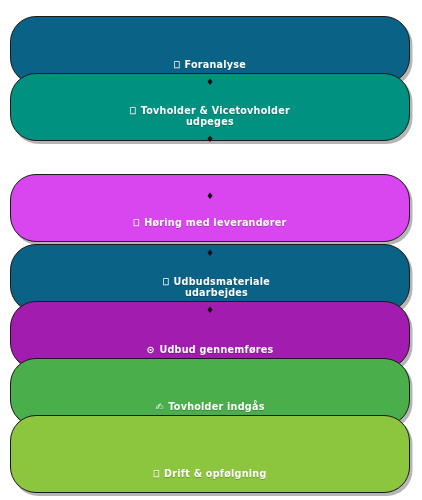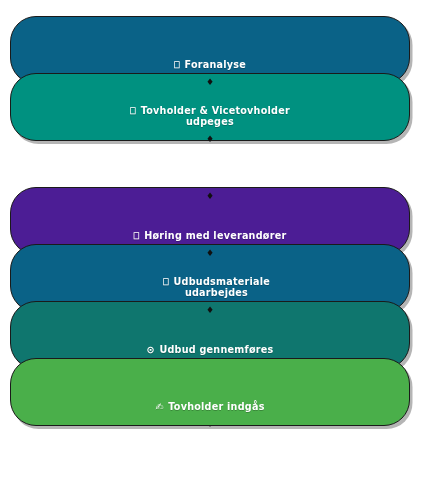--- a/index.html
+++ b/index.html
@@ -77,32 +77,35 @@
 
 <div id="flow-diagram">
   <div class="stage-list">
       <div class="stage" style="top: 8px; height: 68px; background: rgb(10, 98, 135); border-color: rgb(26, 26, 26); z-index: 1;">
         <div class="stage-label" style="color: rgb(255, 255, 255); margin-top: 45px;"><span class="stage-icon">⎕</span> <span>Foranalyse</span></div>
       </div>
       <div class="stage" style="top: 65px; height: 68px; background: rgb(0, 145, 128); border-color: rgb(26, 26, 26); z-index: 2;">
         <div class="stage-label" style="color: rgb(255, 255, 255);"><span class="stage-icon">⎕</span> <span>Tovholder &amp; Vicetovholder
 udpeges</span></div>
       </div>
-      <div class="stage" style="top: 179px; height: 68px; background: #4c1d95; border-color: rgb(26, 26, 26); z-index: 4;">
+      <div class="stage" style="top: 166px; height: 68px; background: #d946ef; border-color: rgb(26, 26, 26); z-index: 4;">
         <div class="stage-label" style="color: rgb(255, 255, 255);"><span class="stage-icon">⎕</span> <span>Høring med leverandører</span></div>
       </div>
       <div class="stage" style="top: 236px; height: 68px; background: rgb(10, 98, 135); border-color: rgb(26, 26, 26); z-index: 5; padding-left: 13px;">
         <div class="stage-label" style="color: rgb(255, 255, 255);"><span class="stage-icon">⎕</span> <span>Udbudsmateriale
 udarbejdes</span></div>
       </div>
-      <div class="stage" style="top: 293px; height: 68px; background: #0f766e; border-color: rgb(26, 26, 26); z-index: 6;">
+      <div class="stage" style="top: 293px; height: 68px; background: #a21caf; border-color: rgb(26, 26, 26); z-index: 6;">
         <div class="stage-label" style="color: rgb(255, 255, 255);"><span class="stage-icon">⊙</span> <span>Udbud gennemføres</span></div>
       </div>
       <div class="stage" style="top: 350px; height: 68px; background: rgb(74, 175, 74); border-color: rgb(26, 26, 26); z-index: 7;">
         <div class="stage-label" style="color: rgb(255, 255, 255);"><span class="stage-icon">✍</span> <span>Tovholder indgås</span></div>
+      </div>
+      <div class="stage" style="top: 407px; height: 78px; background: rgb(140, 198, 62); border-color: rgb(26, 26, 26); z-index: 8;">
+        <div class="stage-label" style="color: rgb(255, 255, 255);"><span class="stage-icon">⎕</span> <span>Drift &amp; opfølgning</span></div>
       </div>
       <div class="connector" style="top: 70px;">♦</div>
       <div class="connector" style="top: 127px;">♦</div>
       <div class="connector" style="top: 184px;">♦</div>
       <div class="connector" style="top: 241px;">♦</div>
       <div class="connector" style="top: 298px;">♦</div>
       <div class="connector" style="top: 355px;">♦</div>
       <div class="connector" style="top: 412px;">♦</div>
     </div>
 </div>

